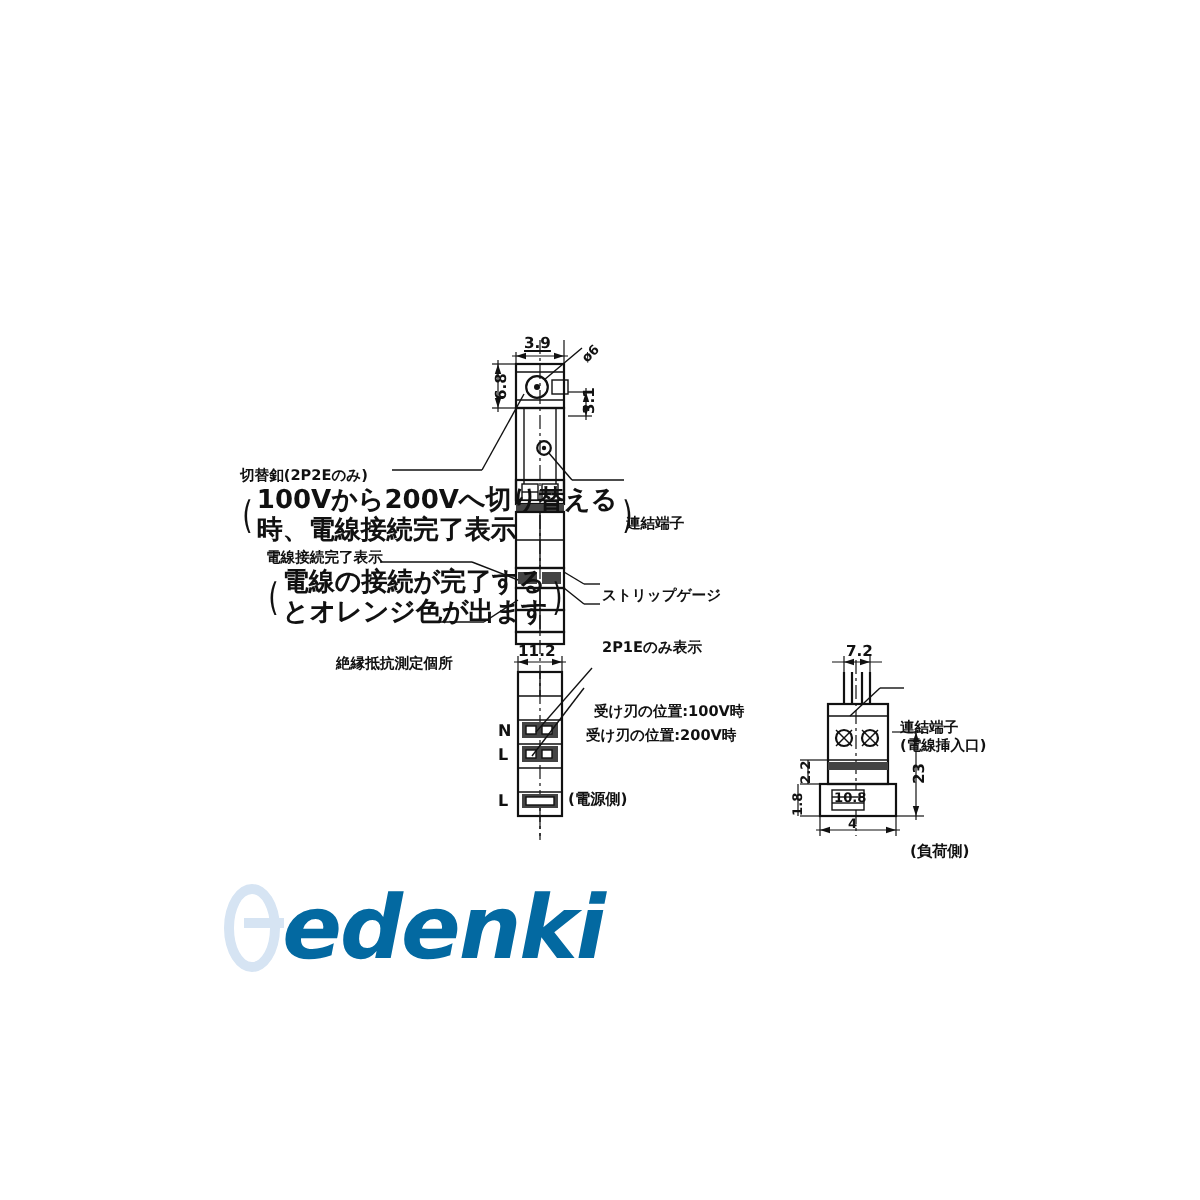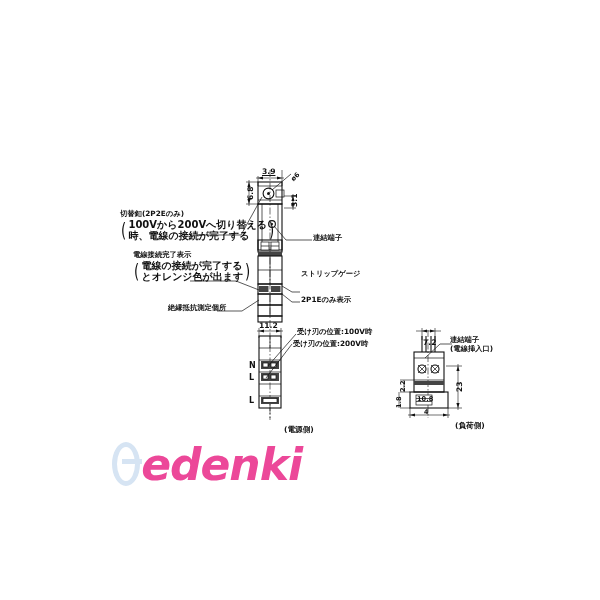--- a/index.html
+++ b/index.html
@@ -8,21 +8,21 @@
     background:#ffffff;
     font-family:"Liberation Sans","DejaVu Sans",sans-serif;
     color:#111;
   }
   
   #watermark{
     position:absolute;left:112px;top:436px;width:190px;height:56px;
     display:flex;align-items:center;justify-content:flex-start;
     font-family:"DejaVu Sans",sans-serif;
     font-size:44px;font-weight:bold;font-style:italic;
-    color:#ec4899;letter-spacing:-1px;
+    color:#0369a1;letter-spacing:-1px;
     user-select:none;pointer-events:none;
   }
   #watermark .wm-e{
     display:inline-block;width:34px;height:34px;border:5px solid #d6e4f3;
     border-radius:50%;position:relative;margin-right:1px;
     font-size:0;vertical-align:-6px;
   }
   #watermark .wm-e::after{
     content:"";position:absolute;left:5px;top:12px;width:20px;height:5px;
     background:#d6e4f3;
@@ -36,22 +36,22 @@
   .dim{stroke:#111;stroke-width:0.6;fill:none;}
   .fillblk{fill:#111;stroke:none;}
   .fillwht{fill:#ffffff;stroke:#111;stroke-width:0.7;}
   .hatch{fill:#444;stroke:none;}
   
   .txt{
     position:absolute;
     font-family:"DejaVu Sans","Liberation Sans",sans-serif;
     color:#111;white-space:nowrap;line-height:1.18;
   }
-  .note{font-size:7.3px;font-weight:bold;}
-  .note .sub{display:block;font-size:10px;}
+  .note{font-size:7.3px;font-weight:bold;margin-top:24px;}
+  .note .sub{display:block;font-size:13px;}
   .dimtxt{font-size:7.6px;font-weight:bold;}
   .dimtxt-sm{font-size:6.6px;font-weight:bold;}
   .term{font-size:8px;font-weight:bold;}
   .side{font-size:7.6px;font-weight:bold;}
   .paren{
     display:inline-flex;align-items:center;
   }
   .paren .pmark{font-size:19px;font-weight:normal;line-height:0;transform:scaleX(0.7);}
   .paren .plines{display:inline-block;padding:0 1px;}
   .rot90{transform:rotate(-90deg);transform-origin:left top;}
@@ -231,21 +231,21 @@
     <line class="ln thin" x1="425" y1="358" x2="440" y2="344"></line>
     <line class="ln thin" x1="440" y1="344" x2="452" y2="344"></line>
   </svg>
 
   <div class="txt note" style="left:120px;top:210px;">
     <div>切替釦(2P2Eのみ)</div>
     <div class="paren">
       <span class="pmark">(</span>
       <span class="plines">
         <span class="sub">100Vから200Vへ切り替える</span>
-        <span class="sub">時、電線の接続が完了する</span>
+        <span class="sub">時、電線接続完了表示</span>
       </span>
       <span class="pmark">)</span>
     </div>
   </div>
 
   <div class="txt note" style="left:133px;top:251px;">
     <div>電線接続完了表示</div>
     <div class="paren">
       <span class="pmark">(</span>
       <span class="plines">
@@ -266,34 +266,34 @@
 
   <div class="txt note" style="left:297px;top:328px;">受け刃の位置:100V時</div>
 
   <div class="txt note" style="left:293px;top:340px;">受け刃の位置:200V時</div>
 
   <div class="txt note" style="left:450px;top:336px;">
     <div>連結端子</div>
     <div>(電線挿入口)</div>
   </div>
 
-  <div class="txt side" style="left:284px;top:426px;">(電源側)</div>
+  <div class="txt side" style="left:284px;top:396px;">(電源側)</div>
 
   <div class="txt side" style="left:455px;top:398px;margin-top:24px;">(負荷側)</div>
 
   <div class="txt term" style="left:249px;top:361px;">N</div>
   <div class="txt term" style="left:249px;top:373px;">L</div>
   <div class="txt term" style="left:249px;top:396px;">L</div>
 
   <div class="txt dimtxt" style="left:262px;top:168px;text-decoration:underline;">3.9</div>
   <div class="txt dimtxt rot90" style="left:247px;top:200px;">6.8</div>
   <div class="txt dimtxt-sm rot45" style="left:290px;top:178px;">ø6</div>
   <div class="txt dimtxt rot90" style="left:291px;top:207px;">3.1</div>
   <div class="txt dimtxt" style="left:259px;top:322px;text-align:center;">11.2</div>
 
-  <div class="txt dimtxt" style="left:423px;top:339px;">7.2</div>
+  <div class="txt dimtxt" style="left:423px;top:322px;">7.2</div>
   <div class="txt dimtxt rot90" style="left:456px;top:392px;">23</div>
   <div class="txt dimtxt-sm" style="left:417px;top:396px;">10.8</div>
   <div class="txt dimtxt-sm" style="left:424px;top:409px;">4</div>
   <div class="txt dimtxt-sm rot90" style="left:396px;top:408px;">1.8</div>
   <div class="txt dimtxt-sm rot90" style="left:400px;top:392px;">2.2</div>
 
 </div>
 
 </body></html>

